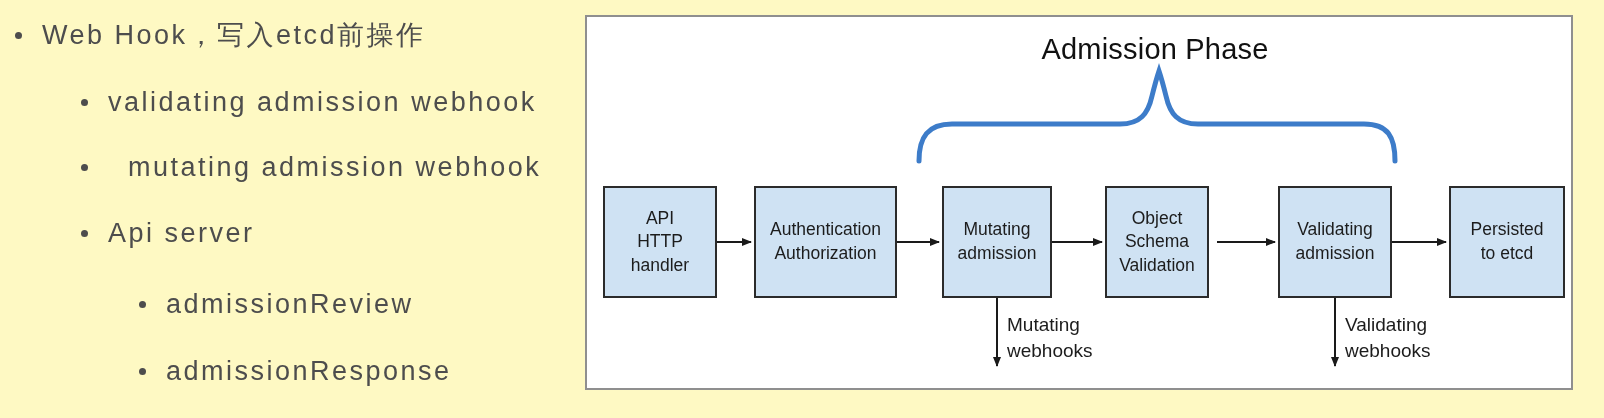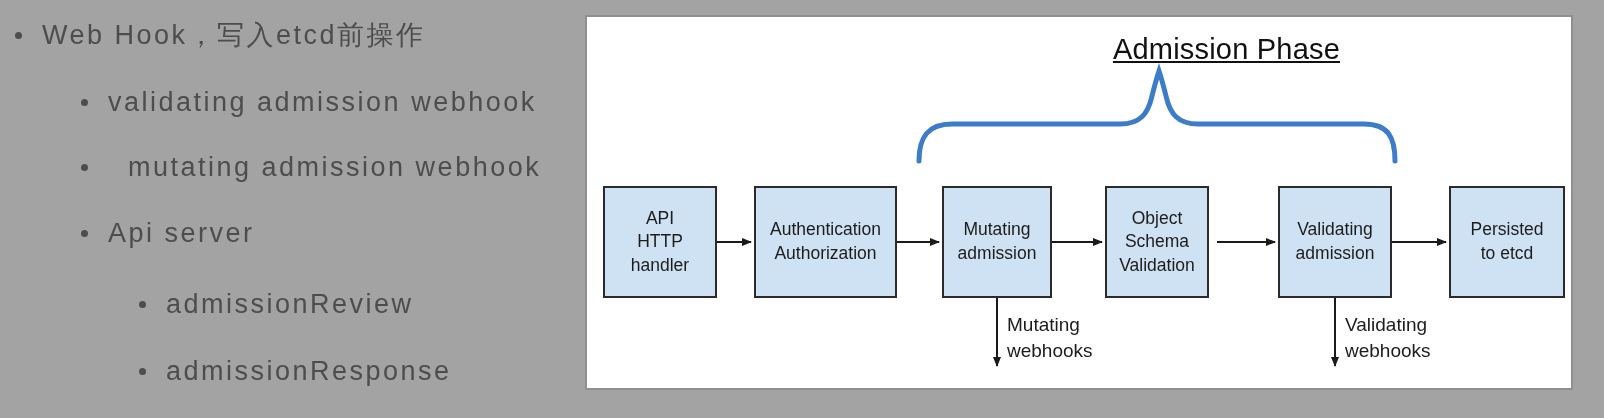--- a/index.html
+++ b/index.html
@@ -1,19 +1,19 @@
 <!DOCTYPE html>
 <html><head>
 <meta charset="utf-8">
 <style>
   * { margin: 0; padding: 0; box-sizing: border-box; }
   html, body { width: 1604px; height: 418px; background: #ffffff; overflow: hidden; }
   body { font-family: "Liberation Sans", "DejaVu Sans", sans-serif; }
 
-  .page { position: relative; width: 1604px; height: 418px; background: #a3a3a3; }
+  .page { position: relative; width: 1604px; height: 418px; background: #fef9c3; }
 
   
   .outline-line {
     position: absolute;
     display: flex;
     align-items: center;
     color: #4d4d4d;
     font-size: 27px;
     letter-spacing: 2.5px;
     line-height: 32px;
@@ -34,25 +34,24 @@
   .diagram {
     position: absolute;
     left: 585px; top: 15px;
     width: 988px; height: 375px;
     border: 2px solid #8f8f8f;
     background: #ffffff;
   }
   .diagram-title {
     position: absolute;
     left: 383px; top: 16px; width: 370px;
-    text-align: right;
+    text-align: center;
     font-size: 29px;
     color: #111111;
     letter-spacing: 0.2px;
-    text-decoration: underline;
   }
   .flow-svg {
     position: absolute; left: 0; top: 0;
     width: 988px; height: 375px;
     pointer-events: none;
   }
   .node {
     position: absolute;
     top: 169px; height: 112px;
     background: #cfe2f3;

